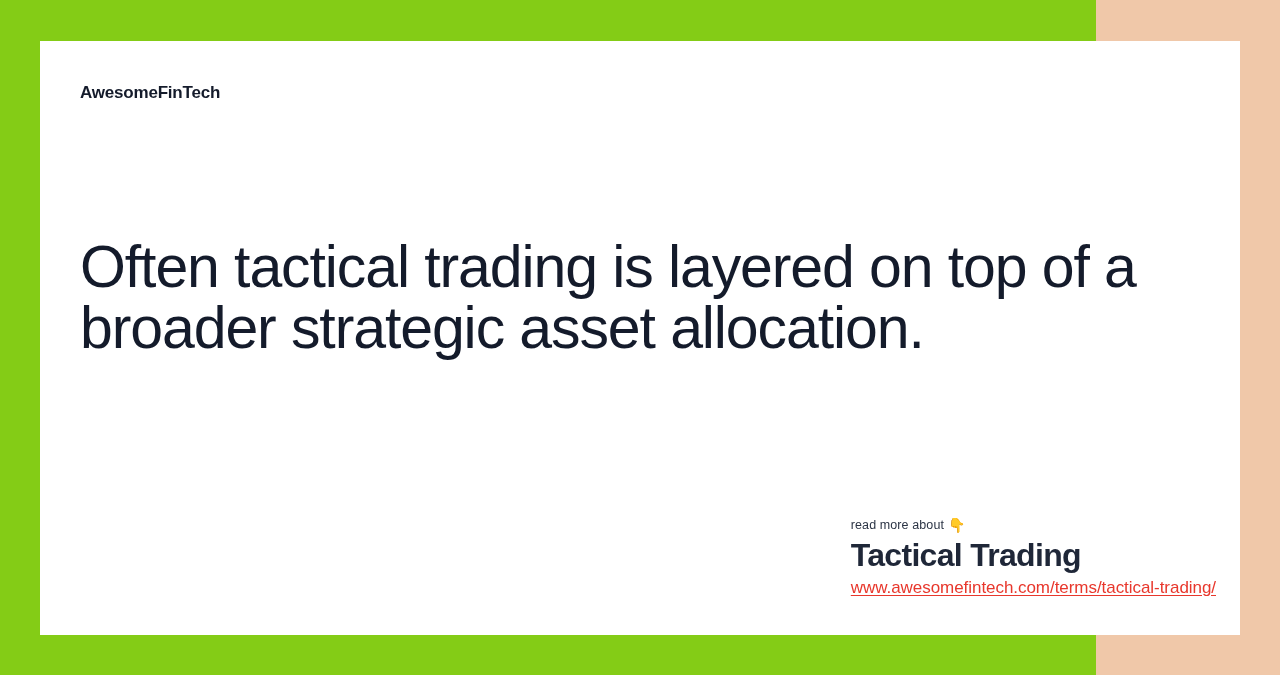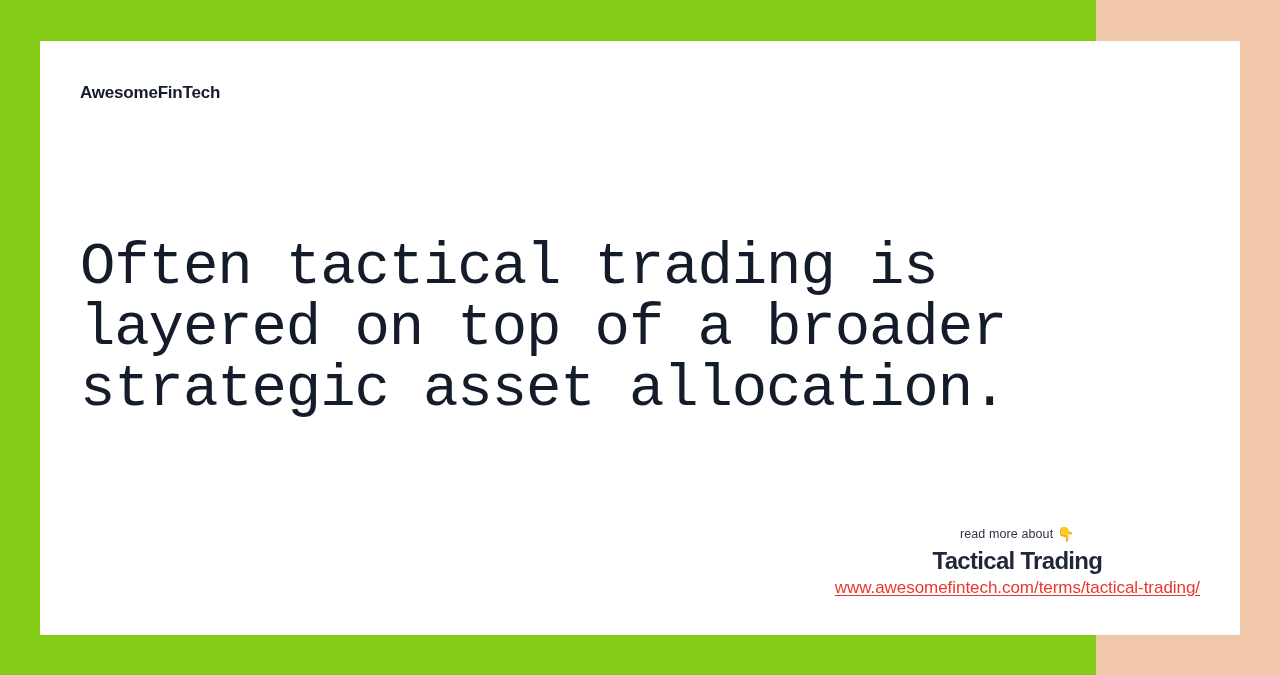--- a/index.html
+++ b/index.html
@@ -48,34 +48,34 @@
     white-space: nowrap;
   }
 
   
   .quote {
     position: absolute;
     left: 40px;
     top: 196px;
     width: 1060px;
     margin: 0;
-    font-family: Liberation Mono, monospace;
+    font-family: Liberation Sans, sans-serif;
     font-size: 59px;
     font-weight: 400;
     line-height: 61px;
     letter-spacing: -1.1px;
     color: #141b2b;
   }
 
   
   .footer {
     position: absolute;
-    right: 40px;
+    right: 24px;
     bottom: 39px;
-    text-align: center;
+    text-align: left;
     line-height: 1;
   }
 
   .readmore {
     display: block;
     font-family: "Liberation Sans", sans-serif;
     font-size: 12.5px;
     font-weight: 400;
     color: #2b3445;
     letter-spacing: 0.1px;
@@ -86,21 +86,21 @@
 
   .readmore .point-down {
     font-size: 14px;
     margin-left: 4px;
     vertical-align: -1px;
   }
 
   .term-title {
     display: block;
     font-family: "Liberation Sans", sans-serif;
-    font-size: 24px;
+    font-size: 32px;
     font-weight: 700;
     letter-spacing: -0.7px;
     color: #1f2738;
     line-height: 1.05;
     margin-bottom: 6px;
     white-space: nowrap;
   }
 
   .term-url {
     display: inline-block;

